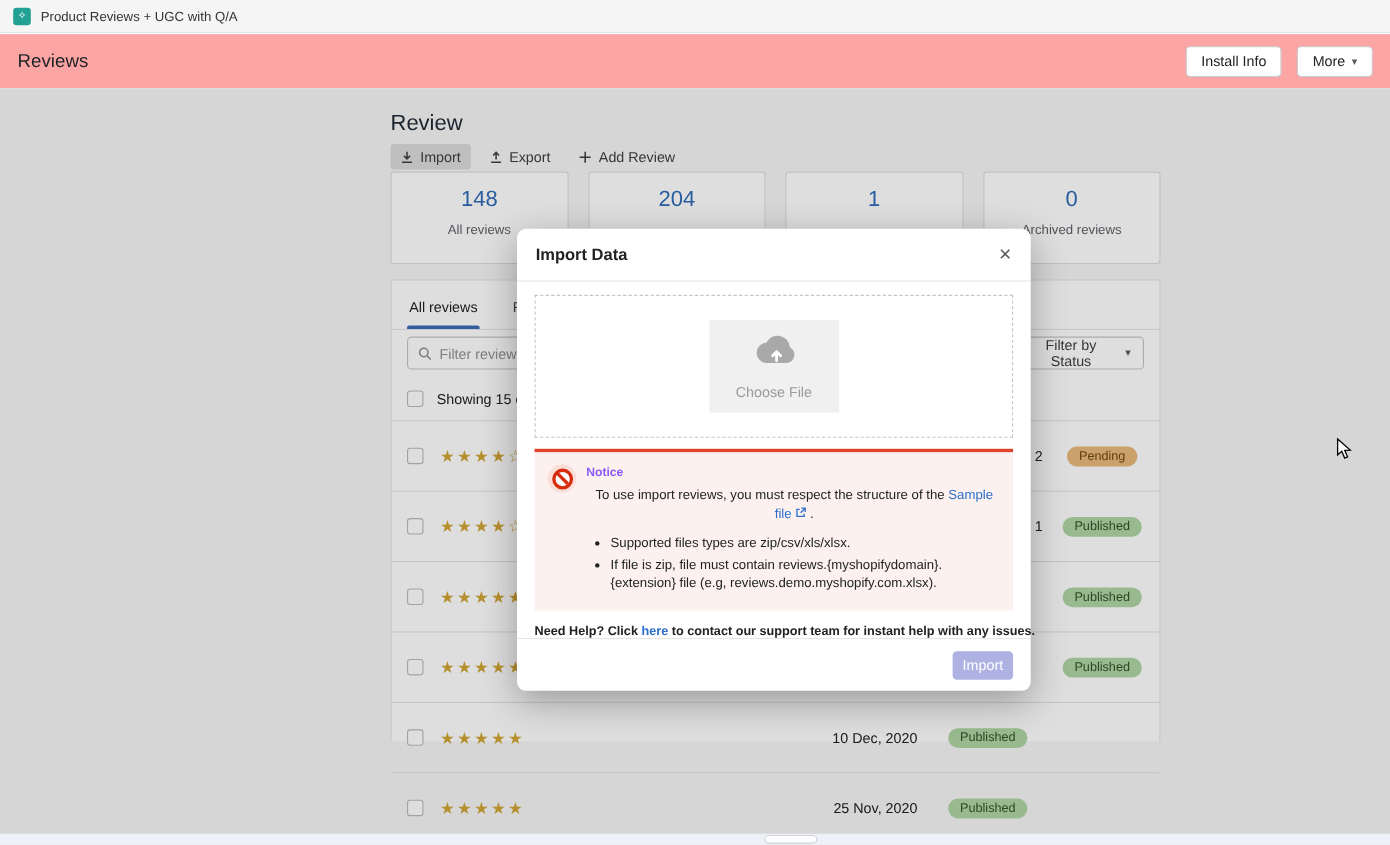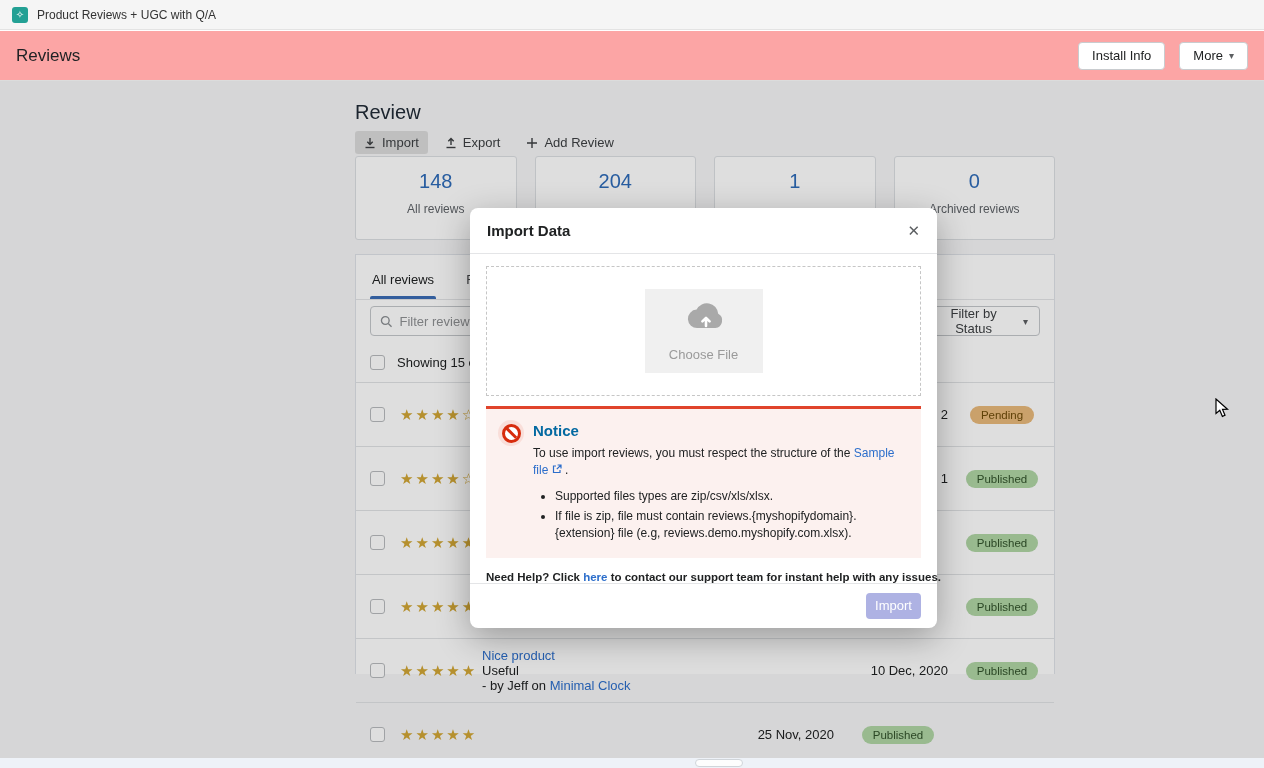--- a/index.html
+++ b/index.html
@@ -85,22 +85,22 @@
   .choose-file { width:118px; height:84px; background:#f0f0f0; display:flex; flex-direction:column;
                  align-items:center; justify-content:center; gap:13px; cursor:pointer; }
   .choose-file-label { font-size:13px; color:#9a9a9a; }
   .notice { margin-top:10px; background:#fcf1ef; border-top:3px solid #e0432b; padding:11px 10px 12px 12px;
             display:flex; gap:9px; }
   .no-icon-wrap { flex:0 0 auto; width:26px; height:26px; border-radius:50%; background:#f9ded9;
                   display:flex; align-items:center; justify-content:center; }
   .no-icon { position:relative; width:19px; height:19px; border:3px solid #d72c0d; border-radius:50%; background:#fff; }
   .no-icon::after { content:""; position:absolute; left:50%; top:50%; width:2.5px; height:14px;
                     background:#d72c0d; transform:translate(-50%,-50%) rotate(-45deg); }
-  .notice-heading { font-size:15px; font-weight:700; color:#0369a1; padding-top:2px; }
-  .notice-text { font-size:12px; color:#202223; margin-top:6px; line-height:1.4; }
+  .notice-heading { font-size:11px; font-weight:700; color:#8b5cf6; padding-top:2px; }
+  .notice-text { font-size:12px; color:#202223; margin-top:6px; line-height:1.4;text-align:center; }
   .link { color:#2c6ecb; text-decoration:none; }
   .notice ul { margin:9px 0 0 6px; padding-left:16px; font-size:12px; line-height:1.45; color:#202223; }
   .notice li { margin-bottom:3px; }
   .help-line { margin-top:13px; font-size:11.5px; font-weight:700; color:#202223; white-space:nowrap; }
   .modal-footer { margin-top:auto; border-top:1px solid #e4e5e7; height:48px; display:flex;
                   align-items:center; justify-content:flex-end; padding:0 16px; }
   .import-btn { background:#aeb2e3; color:#fff; border:none; border-radius:4px; height:26px; width:55px;
                 font-size:13px; cursor:not-allowed; }
 
   
@@ -248,25 +248,20 @@
             <div class="rsub"></div>
             <div class="rby"><span>- by Kiya on </span><a class="plink">Wireless Earbuds</a></div>
           </div>
           <span class="rdate"></span>
           <span class="badge badge--published">Published</span>
         </div>
 
         <div class="trow">
           <span class="cb"></span>
           <span class="stars">★★★★★</span>
-          <div class="rcontent">
-            <a class="rtitle">Nice product</a>
-            <div class="rsub">Useful</div>
-            <div class="rby"><span>- by Jeff on </span><a class="plink">Minimal Clock</a></div>
-          </div>
           <span class="rdate">10 Dec, 2020</span>
           <span class="badge badge--published">Published</span>
         </div>
 
         <div class="trow">
           <span class="cb"></span>
           <span class="stars">★★★★★</span>
           <span class="rdate">25 Nov, 2020</span>
           <span class="badge badge--published">Published</span>
         </div>

